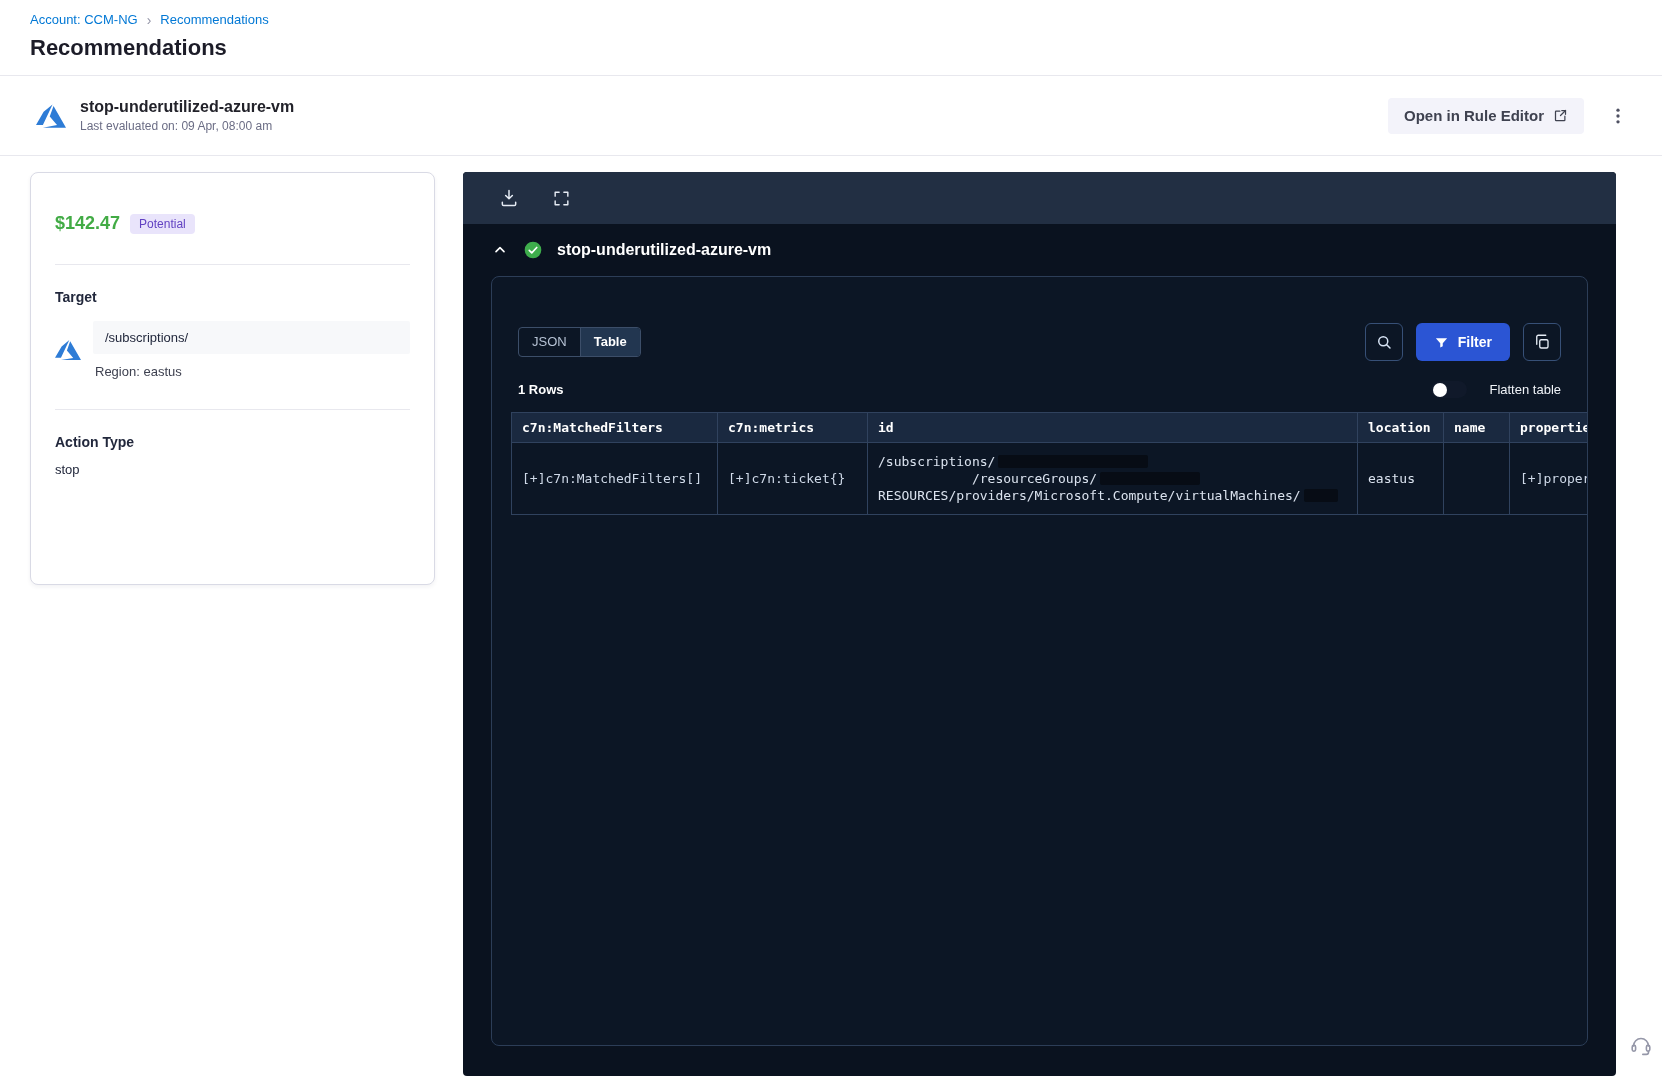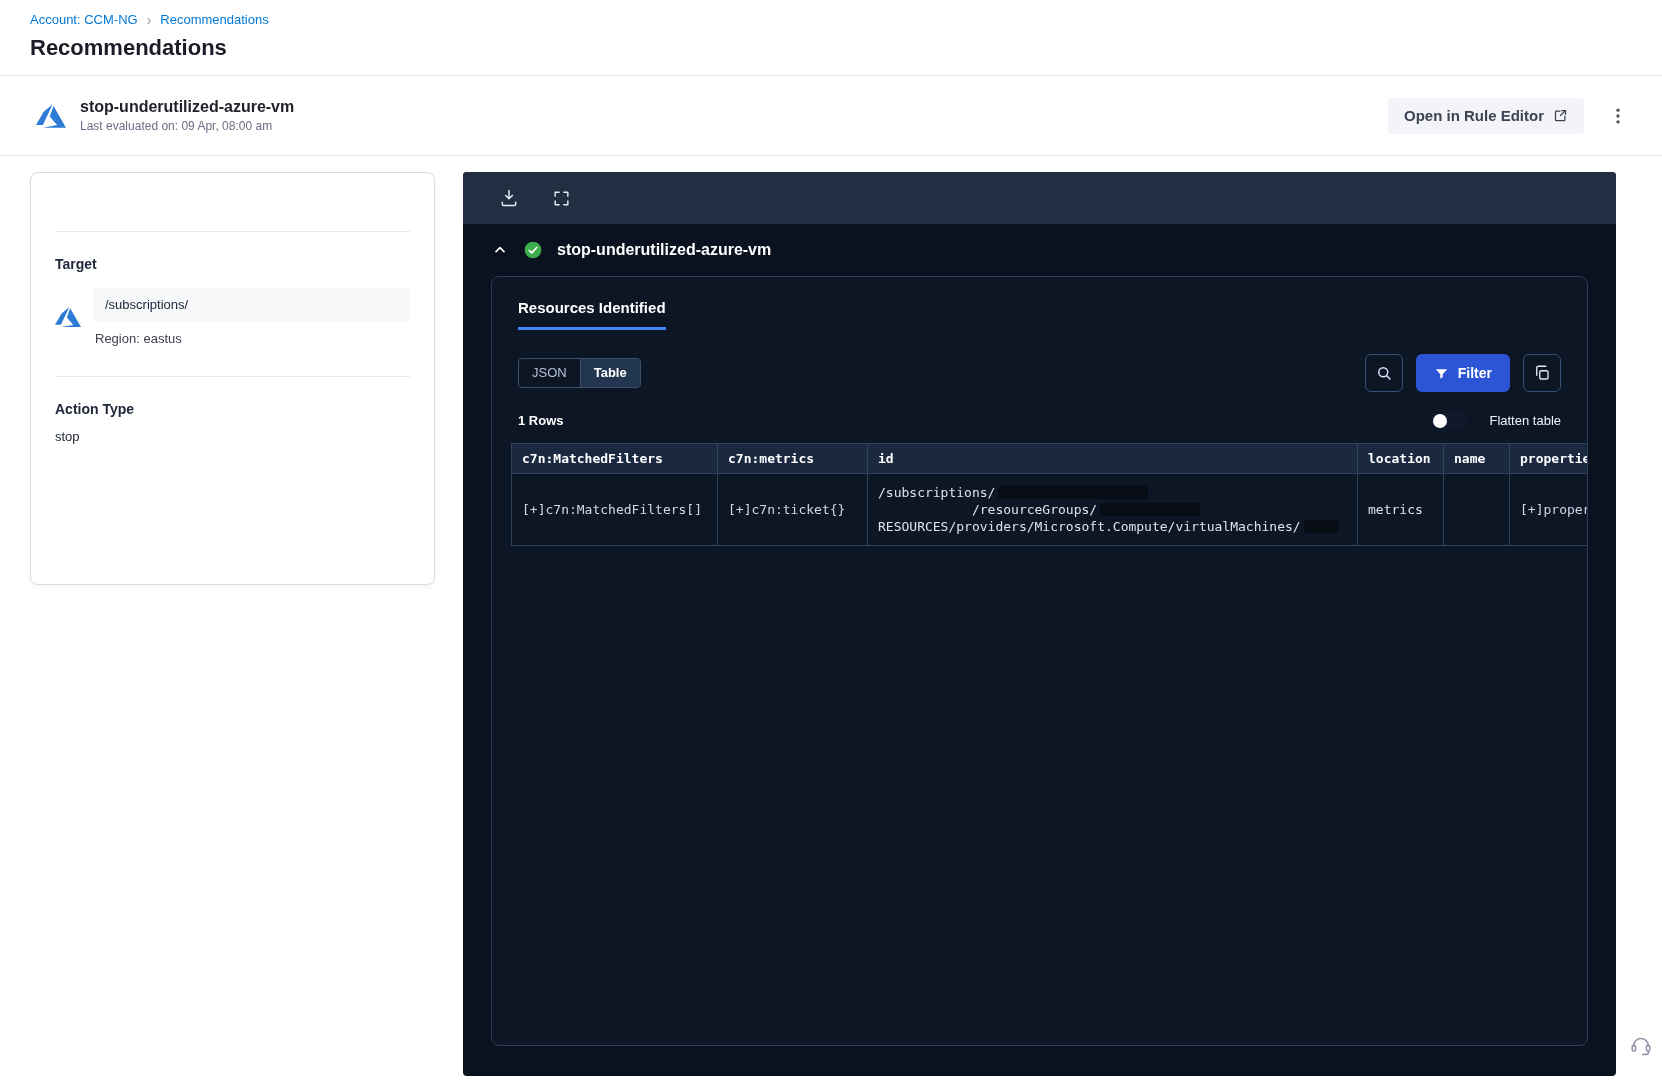--- a/index.html
+++ b/index.html
@@ -125,20 +125,24 @@
             <circle cx="12" cy="12" r="2"></circle>
             <circle cx="12" cy="19" r="2"></circle>
           </g>
         </svg>
     </button>
   </div>
 
   <div class="content">
 
     <aside class="savings-card">
+      <div class="amount-row">
+        <span class="amount">$142.47</span>
+        <span class="badge">Potential</span>
+      </div>
       <hr class="card-hr">
       <div class="section-label">Target</div>
       <div class="target-row">
         <span class="azure-small">
           <svg viewBox="0 0 24 24" width="26" height="26">
               <path fill="#2e7cd6" d="M5.483 21.3H24L14.025 4.013l-3.038 8.347 5.836 6.938L5.483 21.3zM13.23 2.7L6.105 8.677 0 19.253h5.505v.014L13.23 2.7z"></path>
             </svg>
         </span>
         <div class="target-text">
           <div class="target-path">/subscriptions/</div>
@@ -178,23 +182,20 @@
         <span class="check-wrap">
           <svg viewBox="0 0 24 24" width="20" height="20">
               <circle cx="12" cy="12" r="10" fill="#3ead4c"></circle>
               <path d="M7.5 12.5l3 3 6-6.5" stroke="#ffffff" stroke-width="2" fill="none" stroke-linecap="round" stroke-linejoin="round"></path>
             </svg>
         </span>
         <span class="panel-title">stop-underutilized-azure-vm</span>
       </div>
 
       <div class="resources-panel">
-        <div class="tabs">
-          <div class="tab">Resources Identified</div>
-        </div>
 
         <div class="controls-row">
           <div class="segmented">
             <button class="seg">JSON</button>
             <button class="seg selected">Table</button>
           </div>
           <div class="right-controls">
             <button class="icon-btn">
               <svg viewBox="0 0 24 24" width="18" height="18" fill="none" stroke="#d7e3f4" stroke-width="2" stroke-linecap="round">
                   <circle cx="11" cy="11" r="6"></circle>
@@ -258,21 +259,21 @@
                     </div>
                   <div class="id-line">
                       <span>            /resourceGroups/</span>
                       <span class="redact w100"></span>
                     </div>
                   <div class="id-line">
                       <span>RESOURCES/providers/Microsoft.Compute/virtualMachines/</span>
                       <span class="redact w34"></span>
                     </div>
                 </td>
-                <td>metrics</td>
+                <td>eastus</td>
                 <td></td>
                 <td><span class="expander">[+]properties{}</span></td>
               </tr>
             </tbody>
           </table>
         </div>
       </div>
     </section>
   </div>
 

